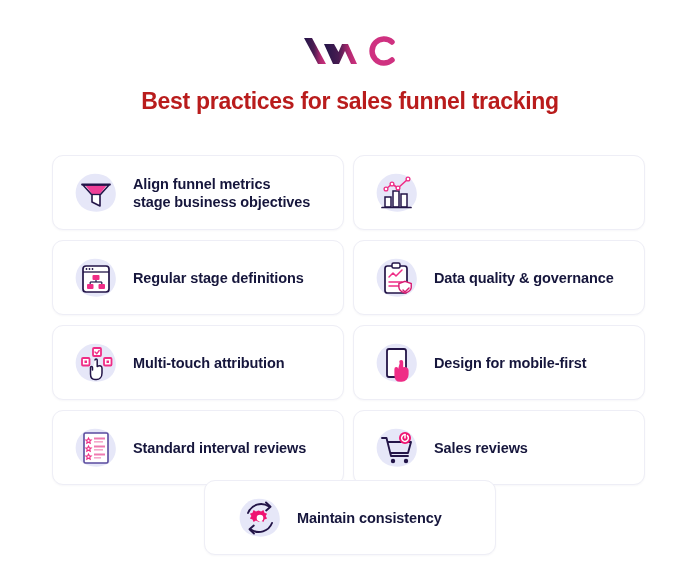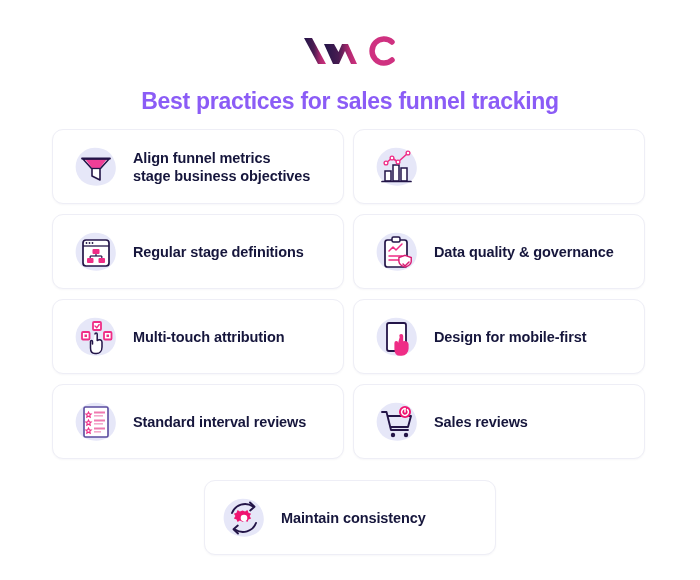--- a/index.html
+++ b/index.html
@@ -35,29 +35,29 @@
 
   
   .page-title {
     position: absolute;
     top: 86px;
     left: 0;
     width: 700px;
     text-align: center;
     font-size: 23px;
     font-weight: bold;
-    color: #8b5cf6;
+    color: #b91c1c;
     letter-spacing: -0.3px;
     line-height: 30px;
   }
 
   
   .grid {
     position: absolute;
-    top: 129px;
+    top: 155px;
     left: 52px;
     width: 596px;
     display: flex;
     flex-wrap: wrap;
     gap: 10px 9px;
   }
   .card {
     box-sizing: border-box;
     width: 292px;
     height: 75px;
@@ -96,21 +96,21 @@
   .bottom-row {
     position: absolute;
     top: 480px;
     left: 0;
     width: 700px;
     display: flex;
     justify-content: center;
   }
   .bottom-row .card {
     width: 292px;
-    padding-left: 10px;
+    padding-left: 26px;
   }
 </style>
 </head>
 <body>
 
 <div class="page">
 
   <div class="logo-wrap">
     <svg class="logo-svg" width="96" height="42" viewBox="0 0 96 42">
       <defs>

